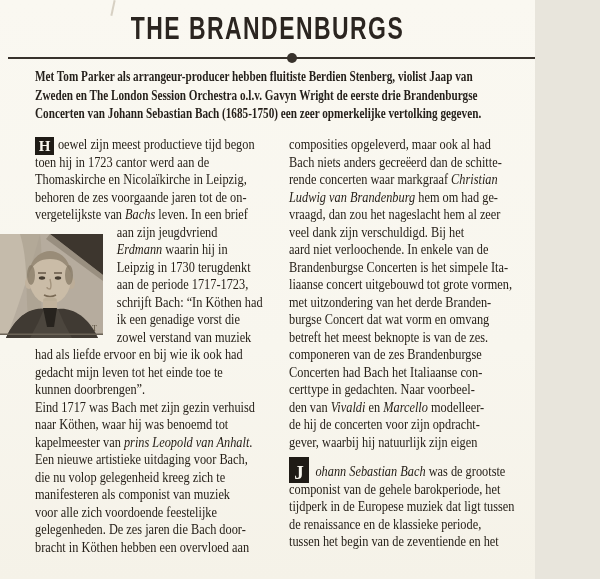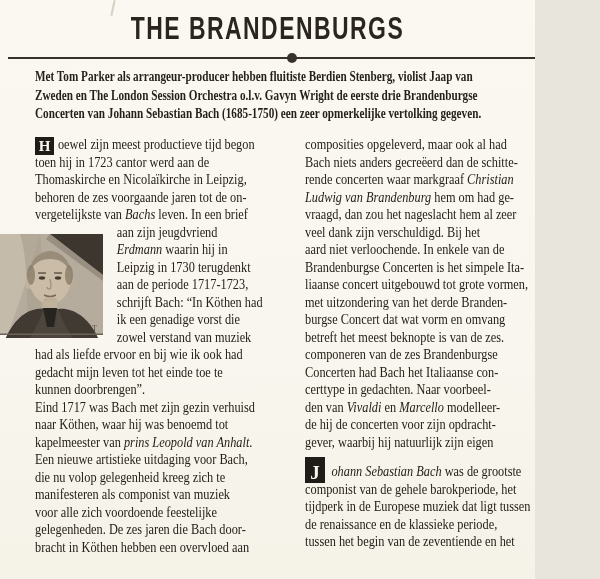--- a/index.html
+++ b/index.html
@@ -14,21 +14,21 @@
     position:absolute;top:13px;left:0;width:100%;margin:0;text-align:center;
     font-family:"Liberation Sans",sans-serif;font-weight:bold;font-size:31px;line-height:32px;
     letter-spacing:2px;color:#2b2520;transform:scaleX(.74);transform-origin:50% 50%;
   }
   .rule{position:absolute;top:57px;left:8px;width:584px;height:2px;background:#38322c;}
   .dot{position:absolute;left:calc(50% - 13px);top:-4px;width:10px;height:10px;border-radius:50%;background:#38322c;}
   .intro{position:absolute;left:35px;top:68px;width:530px;font-weight:bold;font-size:14px;color:#241f1a;}
   .intro .tline{line-height:18.5px;height:18.5px;white-space:nowrap;transform:scaleX(.8);transform-origin:0 50%;}
   .col{position:absolute;top:136px;width:264px;font-size:14px;}
   .col-left{left:35px;}
-  .col-right{left:305px;}
+  .col-right{left:289px;}
   .tline{line-height:17.5px;height:17.5px;white-space:nowrap;transform:scaleX(.88);transform-origin:0 50%;}
   .it{font-style:italic;}
   .dc-first .tline:first-child{padding-left:26px;}
   .wrap-left .tline{padding-left:93px;}
   .dropcap{
     position:absolute;background:#1f1b16;color:#f8f6ee;text-align:center;
     font-family:"Liberation Serif",serif;font-weight:bold;
   }
   .dropcap-h{left:0;top:1px;width:19px;height:18px;font-size:15px;line-height:19px;}
   .p2{position:relative;margin-top:12px;}

